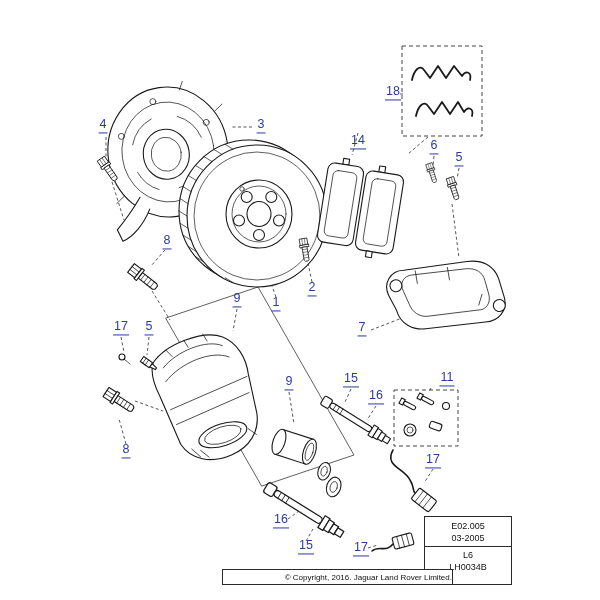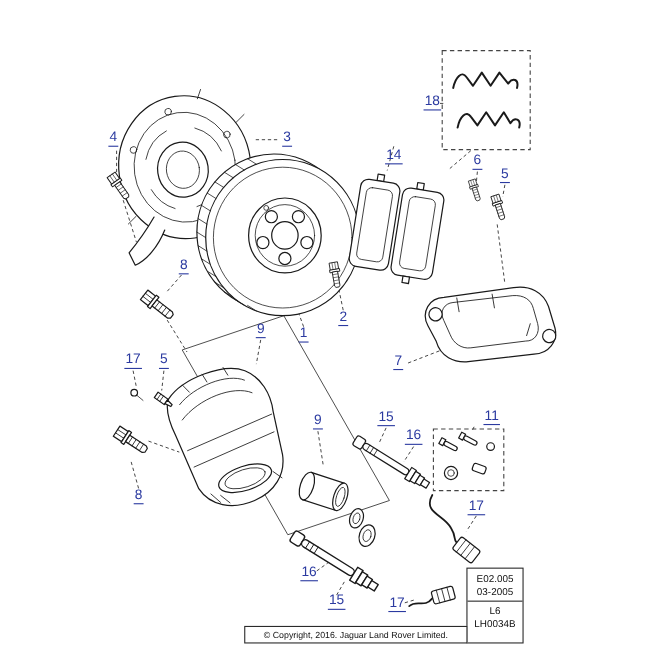--- a/index.html
+++ b/index.html
@@ -17,31 +17,31 @@
 
   #callout-layer { position:absolute; left:0; top:0; width:600px; height:600px; pointer-events:none; }
   .callout {
     position:absolute; transform:translate(-50%,-58%);
     color:var(--accent,#2b3aa0); font-weight:400; font-size:12.5px; line-height:1.1;
     border-bottom:1.4px solid var(--accent,#2b3aa0); padding:0 1px;
     pointer-events:auto; cursor:pointer; background:transparent;
   }
 
   .title-block {
-    position:absolute; left:424px; top:516px; width:52px; height:69px;
+    position:absolute; left:424px; top:516px; width:88px; height:69px;
     border:1px solid #2a2a2a; background:#fff; padding:3px 0;
     display:flex; flex-direction:column; justify-content:flex-start;
   }
   .tb-line { font-size:9px; line-height:12px; text-align:center; color:#111; }
   .tb-divider { border-top:1px solid #2a2a2a; margin:2px 0; }
 
   .copyright-bar {
-    position:absolute; left:222px; top:569px; width:203px; height:16px;
+    position:absolute; left:222px; top:569px; width:231px; height:16px;
     border:1px solid #2a2a2a; background:#fff;
-    display:flex; align-items:center; justify-content:center;
+    display:flex; align-items:center; justify-content:flex-end;
     font-size:8px; color:#111; white-space:nowrap;
   }
 </style>
 </head>
 <body>
 
 <div id="stage">
 
   <svg id="diagram-svg" width="600" height="600" viewBox="0 0 600 600">
 

